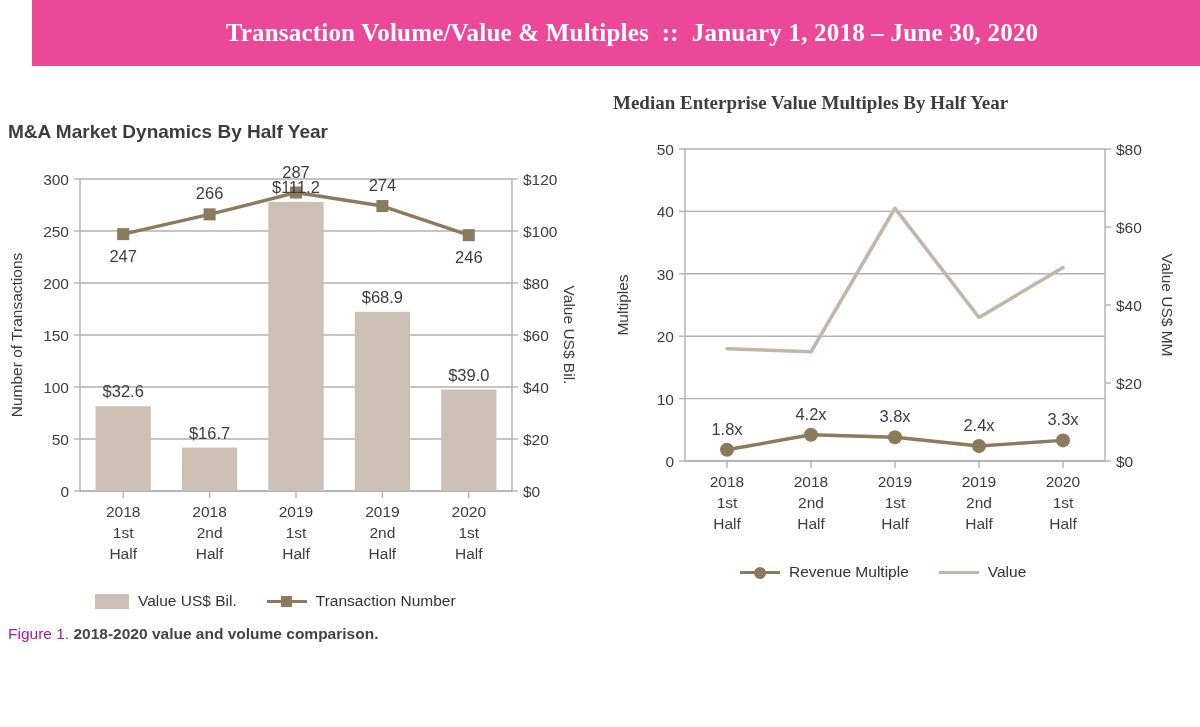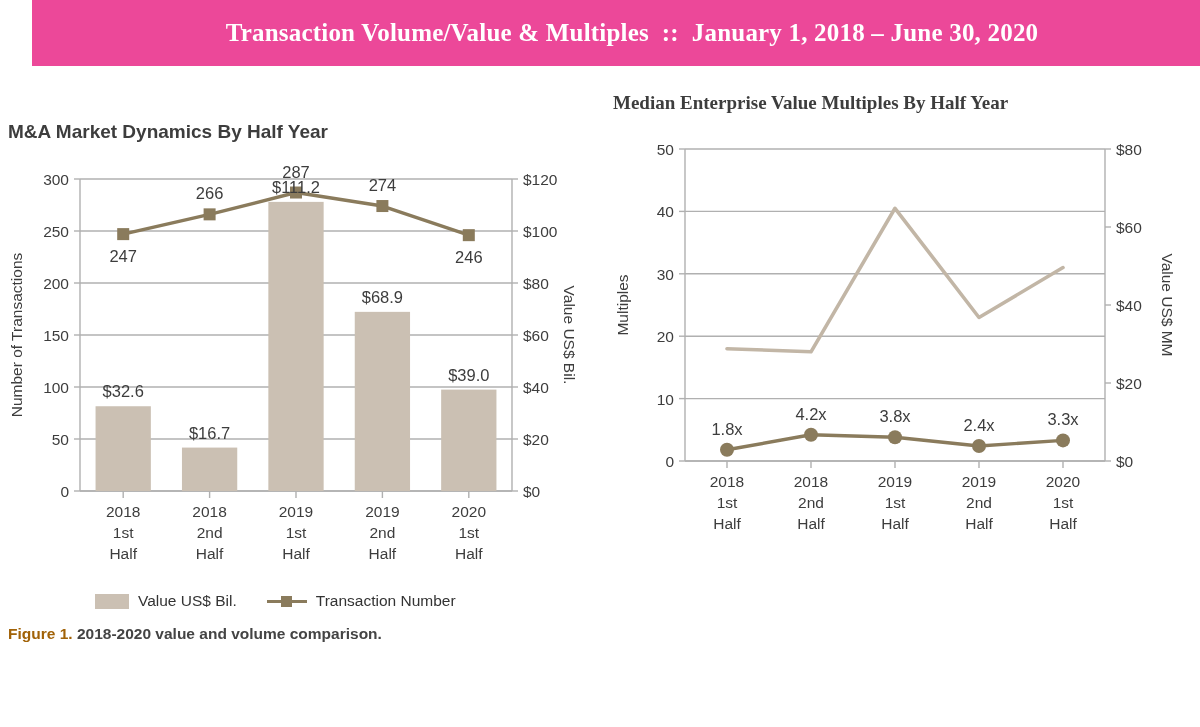--- a/index.html
+++ b/index.html
@@ -70,21 +70,21 @@
     background: #8a7b5c; border-radius: 50%; display:block;
   }
   .swatch-line.plain i { background: #c2b6a6; height: 3.4px; }
 
   
   .caption {
     position: absolute;
     font-size: 15.5px; color: #444;
     white-space: nowrap;
   }
-  .caption b { color: #a16207; font-weight: bold; }
+  .caption b { color: #a21caf; font-weight: normal; }
   .caption .cap-text { font-weight: bold; }
 
   .axis-text { font-family: "Liberation Sans", sans-serif; fill: #3d3d3d; }
 </style>
 </head>
 <body>
 
 <div id="root">
 
   <div class="header-bar">
@@ -261,16 +261,31 @@
         <circle cx="379" cy="380.024" r="7" fill="#8a7b5c"></circle>
         <circle cx="463" cy="374.408" r="7" fill="#8a7b5c"></circle>
         <polyline points="127,282.68 211,285.8 295,142.28000000000003 379,251.48000000000002 463,201.56" fill="none" stroke="#c2b6a6" stroke-width="3.6" stroke-linejoin="round" stroke-linecap="round"></polyline>
         <text x="127" y="368.768" text-anchor="middle" font-size="16.5" class="axis-text">1.8x</text>
         <text x="211" y="353.792" text-anchor="middle" font-size="16.5" class="axis-text">4.2x</text>
         <text x="295" y="356.288" text-anchor="middle" font-size="16.5" class="axis-text">3.8x</text>
         <text x="379" y="365.024" text-anchor="middle" font-size="16.5" class="axis-text">2.4x</text>
         <text x="463" y="359.408" text-anchor="middle" font-size="16.5" class="axis-text">3.3x</text>
       </svg>
 
+    <div class="legend" id="legend2" style="left:140px; top:497px;">
+      <div class="legend-item">
+        <span class="swatch-line">
+            <i></i>
+            <b class="ci"></b>
+          </span>
+        <span class="legend-label">Revenue Multiple</span>
+      </div>
+      <div class="legend-item" style="margin-left:30px;">
+        <span class="swatch-line plain">
+            <i></i>
+          </span>
+        <span class="legend-label">Value</span>
+      </div>
+    </div>
 
   </div>
 
 </div>
 
 </body></html>

